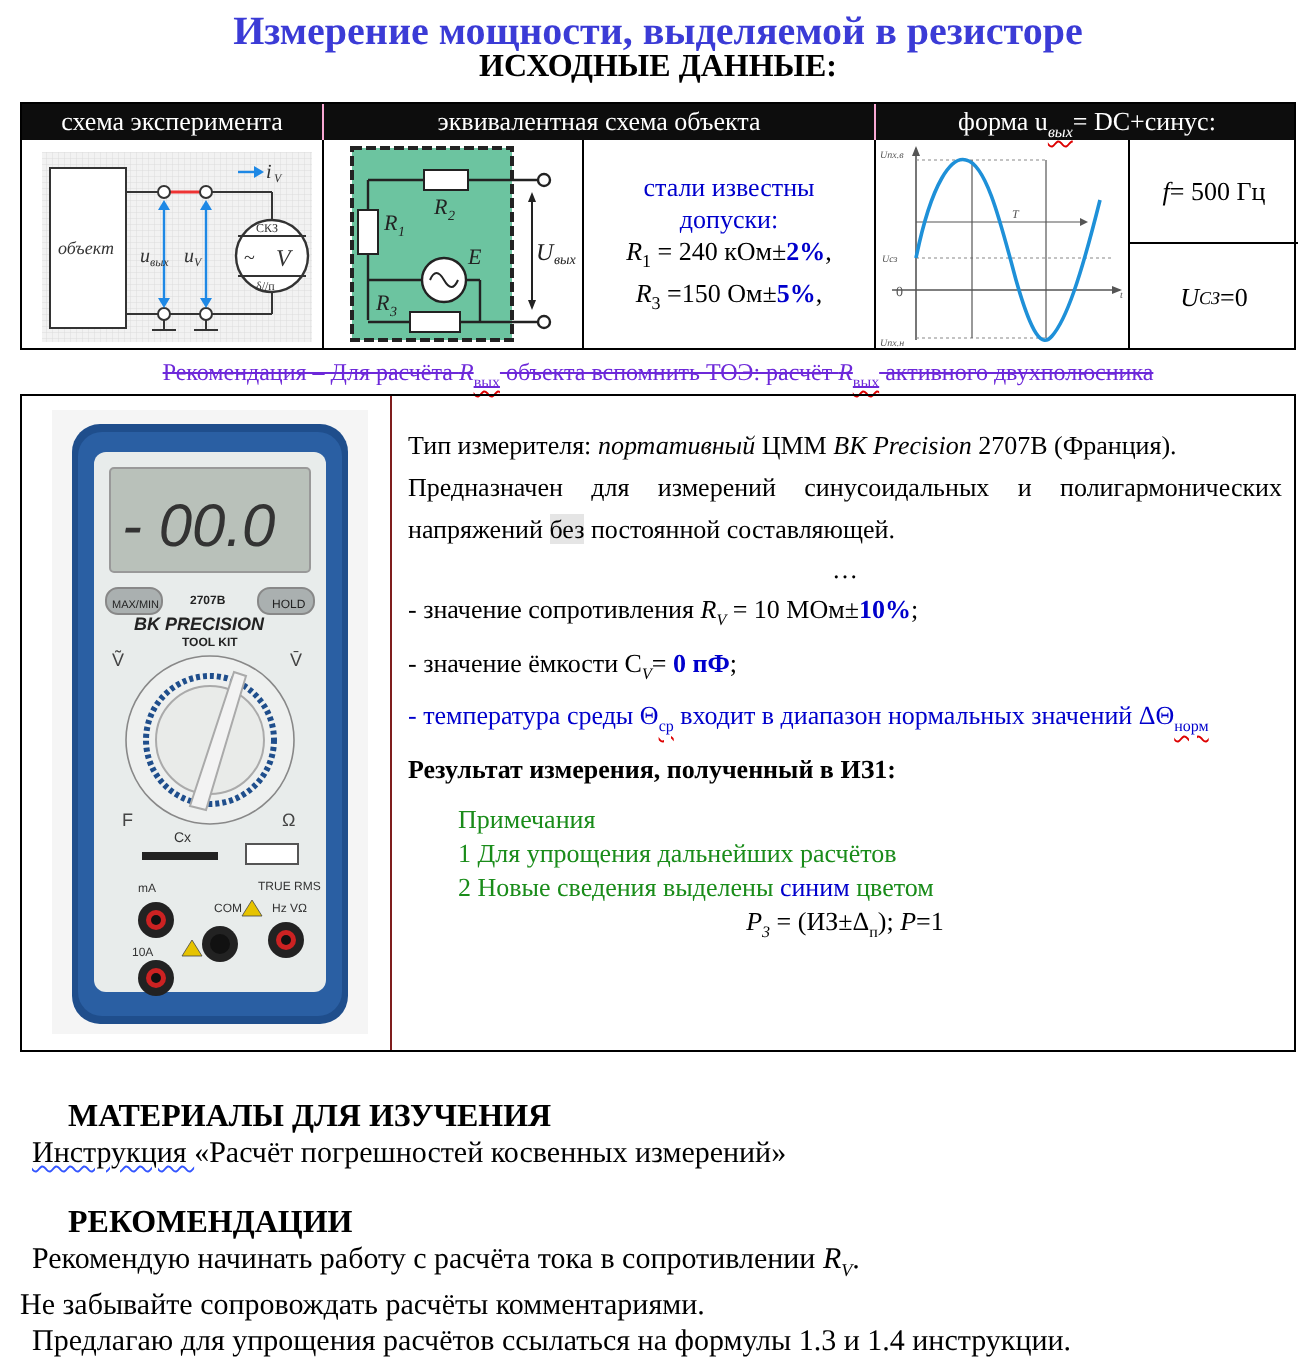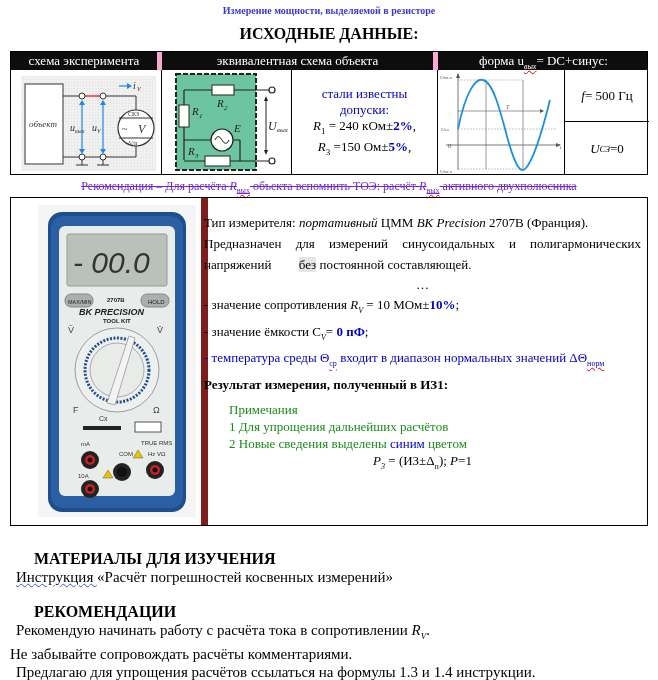--- a/index.html
+++ b/index.html
@@ -1,43 +1,43 @@
 <!DOCTYPE html>
 <html><head>
 <meta charset="utf-8">
 <style>
   * { box-sizing: border-box; margin: 0; padding: 0; }
   html, body { width: 658px; height: 680px; background: #ffffff; overflow: hidden; }
   body { font-family: "Liberation Serif", serif; color: #000; font-size: 13px; position: relative; }
 
-  .title { position: absolute; left: 0; top: 5px; width: 658px; text-align: center; color: #3b3bd6; font-weight: bold; font-size: 10px; }
+  .title { position: absolute; left: 0; top: 5px; width: 658px; text-align: center; color: #3b3bd6; font-weight: bold; font-size: 20px; }
   .subtitle { position: absolute; left: 0; top: 25px; width: 658px; text-align: center; font-weight: bold; font-size: 16px; }
 
   
   .top-table { position: absolute; left: 10px; top: 51px; width: 638px; height: 124px; border: 1px solid #000; }
   .th-row { position: absolute; left: 0; top: 0; height: 18px; width: 100%; background: #0d0d0d; color: #fff; font-size: 13px; }
-  .th { position: absolute; top: 0; height: 18px; line-height: 18px; text-align: center; border-right: 5px solid #f9a8d4; }
+  .th { position: absolute; top: 0; height: 18px; line-height: 18px; text-align: center; border-right: 1px solid #f9a8d4; }
   .th:last-child { border-right: none; }
   .cell { position: absolute; top: 18px; height: 105px; border-right: 1px solid #000; }
   .cell:last-child { border-right: none; }
 
   .tol { color: #0000cc; text-align: center; font-size: 13px; line-height: 16px; padding-top: 16px; }
   .tol .vals { color: #000; }
   .tol b { color: #0000cc; }
   .right-top { position: absolute; left: 0; top: 0; width: 100%; height: 52px; border-bottom: 1px solid #000; display: flex; align-items: center; justify-content: center; font-size: 13px; }
   .right-bot { position: absolute; left: 0; top: 52px; width: 100%; height: 53px; display: flex; align-items: center; justify-content: center; font-size: 13px; }
 
   .recommend-strike { position: absolute; left: 0; top: 179px; width: 658px; text-align: center; color: #6d28d9; text-decoration: line-through; font-size: 12px; }
 
   
   .main-box { position: absolute; left: 10px; top: 197px; width: 638px; height: 329px; border: 1px solid #000; }
-  .img-cell { position: absolute; left: 12px; top: 0; width: 185px; height: 327px; border-right: 7px solid #7f1d1d; }
+  .img-cell { position: absolute; left: 0; top: 0; width: 185px; height: 327px; border-right: 1px solid #7f1d1d; }
   .text-cell { position: absolute; left: 186px; top: 0; width: 450px; height: 327px; padding: 14px 6px 0 7px; font-size: 13px; line-height: 21px; }
   .just { text-align: justify; text-align-last: left; }
-  .hl { background: #e5e5e5; margin-left: 24px; }
+  .hl { background: #e5e5e5; }
   .blue { color: #0000cc; }
   .green { color: #1a8c1a; }
   .center { text-align: center; }
   .indent { padding-left: 25px; }
   .notes { line-height: 17px; margin-top: 4px; }
   .wavy { text-decoration: underline wavy #d00; text-decoration-thickness: 1px; }
 
   
   .bottom { position: absolute; left: 0; top: 550px; width: 658px; font-size: 15px; line-height: 18px; }
   .bottom h3 { font-size: 16px; font-weight: bold; padding-left: 34px; }

